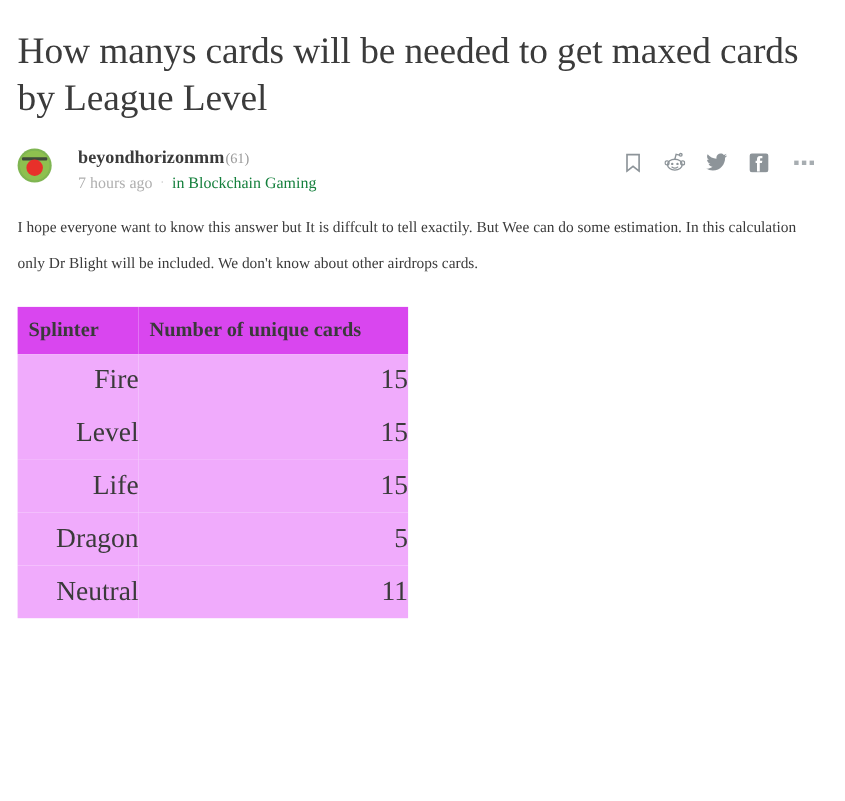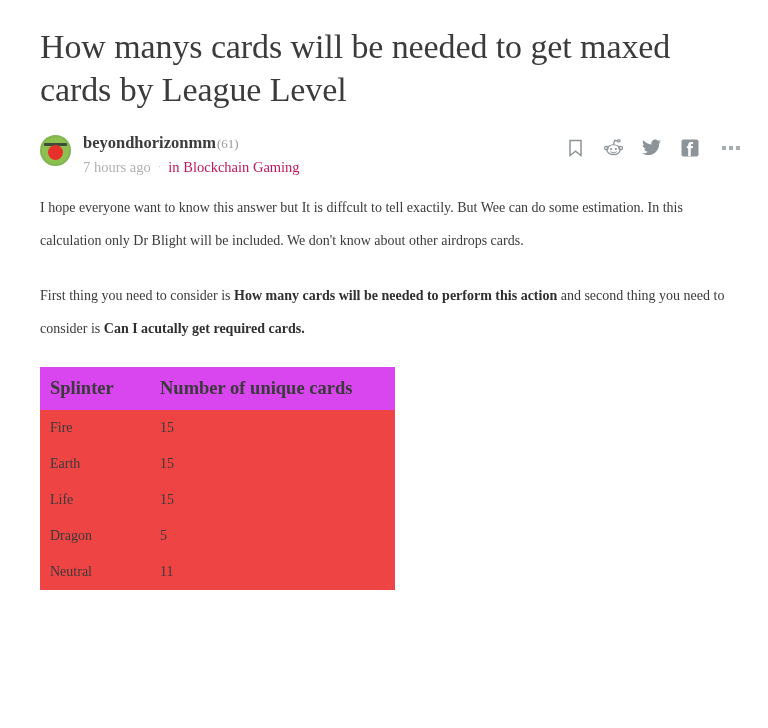--- a/index.html
+++ b/index.html
@@ -13,21 +13,21 @@
     overflow: hidden;
     font-family: "Liberation Serif", "DejaVu Serif", serif;
     color: #3a3a3a;
     -webkit-font-smoothing: antialiased;
   }
   .page {
     position: relative;
     width: 768px;
     height: 530px;
     box-sizing: border-box;
-    padding: 0 40px;
+    padding: 0 16px;
   }
 
   
   .post-title {
     margin: 0;
     padding-top: 26px;
     font-family: "Liberation Serif", "DejaVu Serif", serif;
     font-size: 34px;
     line-height: 1.26;
     font-weight: 400;
@@ -72,21 +72,21 @@
     left: 50%;
     top: 52%;
     width: 15px;
     height: 15px;
     margin-left: -7.5px;
     margin-top: -6px;
     border-radius: 50%;
     background: #e8302a;
   }
   .byline-text {
-    margin-left: 12px;
+    margin-left: 24px;
     display: flex;
     flex-direction: column;
     justify-content: flex-start;
   }
   .byline-line1 {
     font-size: 16.5px;
     line-height: 20px;
     white-space: nowrap;
   }
   .author-name {
@@ -105,21 +105,21 @@
     color: #b0b0b0;
     white-space: nowrap;
   }
   .sep-dot {
     display: inline-block;
     margin: 0 7px;
     color: #c9c9c9;
     font-size: 11px;
     vertical-align: 2px;
   }
-  .community-link { color: #be185d; }
+  .community-link { color: #15803d; }
 
   
   .actions {
     position: absolute;
     right: 28px;
     top: 138px;
     display: flex;
     align-items: center;
     gap: 19px;
   }
@@ -165,24 +165,25 @@
   }
   .data-table th {
     background: #d946ef;
     text-align: left;
     font-weight: bold;
     font-size: 18.5px;
     color: #3a3a3a;
     padding: 11px 0 11px 10px;
   }
   .data-table td {
-    background: #ef4444;
-    font-size: 14px;
+    background: #f0abfc;
+    font-size: 25px;
     color: #3a3a3a;
     padding: 10px 0 10px 10px;
+    text-align: right;
   }
   .col-splinter { width: 100px; }
 </style>
 </head>
 <body>
 
 <div class="page">
 
   <h1 class="post-title">How manys cards will be needed to get maxed cards by League Level</h1>
 
@@ -235,37 +236,36 @@
     </div>
     <div class="more-icon">
       <i></i>
       <i></i>
       <i></i>
     </div>
   </div>
 
   <div class="post-body">
     <p class="para">I hope everyone want to know this answer but It is diffcult to tell exactily. But Wee can do some estimation. In this calculation only Dr Blight will be included. We don't know about other airdrops cards.</p>
-    <p class="para"><span>First thing you need to consider is </span><b>How many cards will be needed to perform this action</b><span> and second thing you need to consider is </span><b>Can I acutally get required cards.</b></p>
   </div>
 
   <table class="data-table">
     <thead>
       <tr>
         <th class="col-splinter">Splinter</th>
         <th>Number of unique cards</th>
       </tr>
     </thead>
     <tbody>
       <tr>
         <td>Fire</td>
         <td>15</td>
       </tr>
       <tr>
-        <td>Earth</td>
+        <td>Level</td>
         <td>15</td>
       </tr>
       <tr>
         <td>Life</td>
         <td>15</td>
       </tr>
       <tr>
         <td>Dragon</td>
         <td>5</td>
       </tr>

